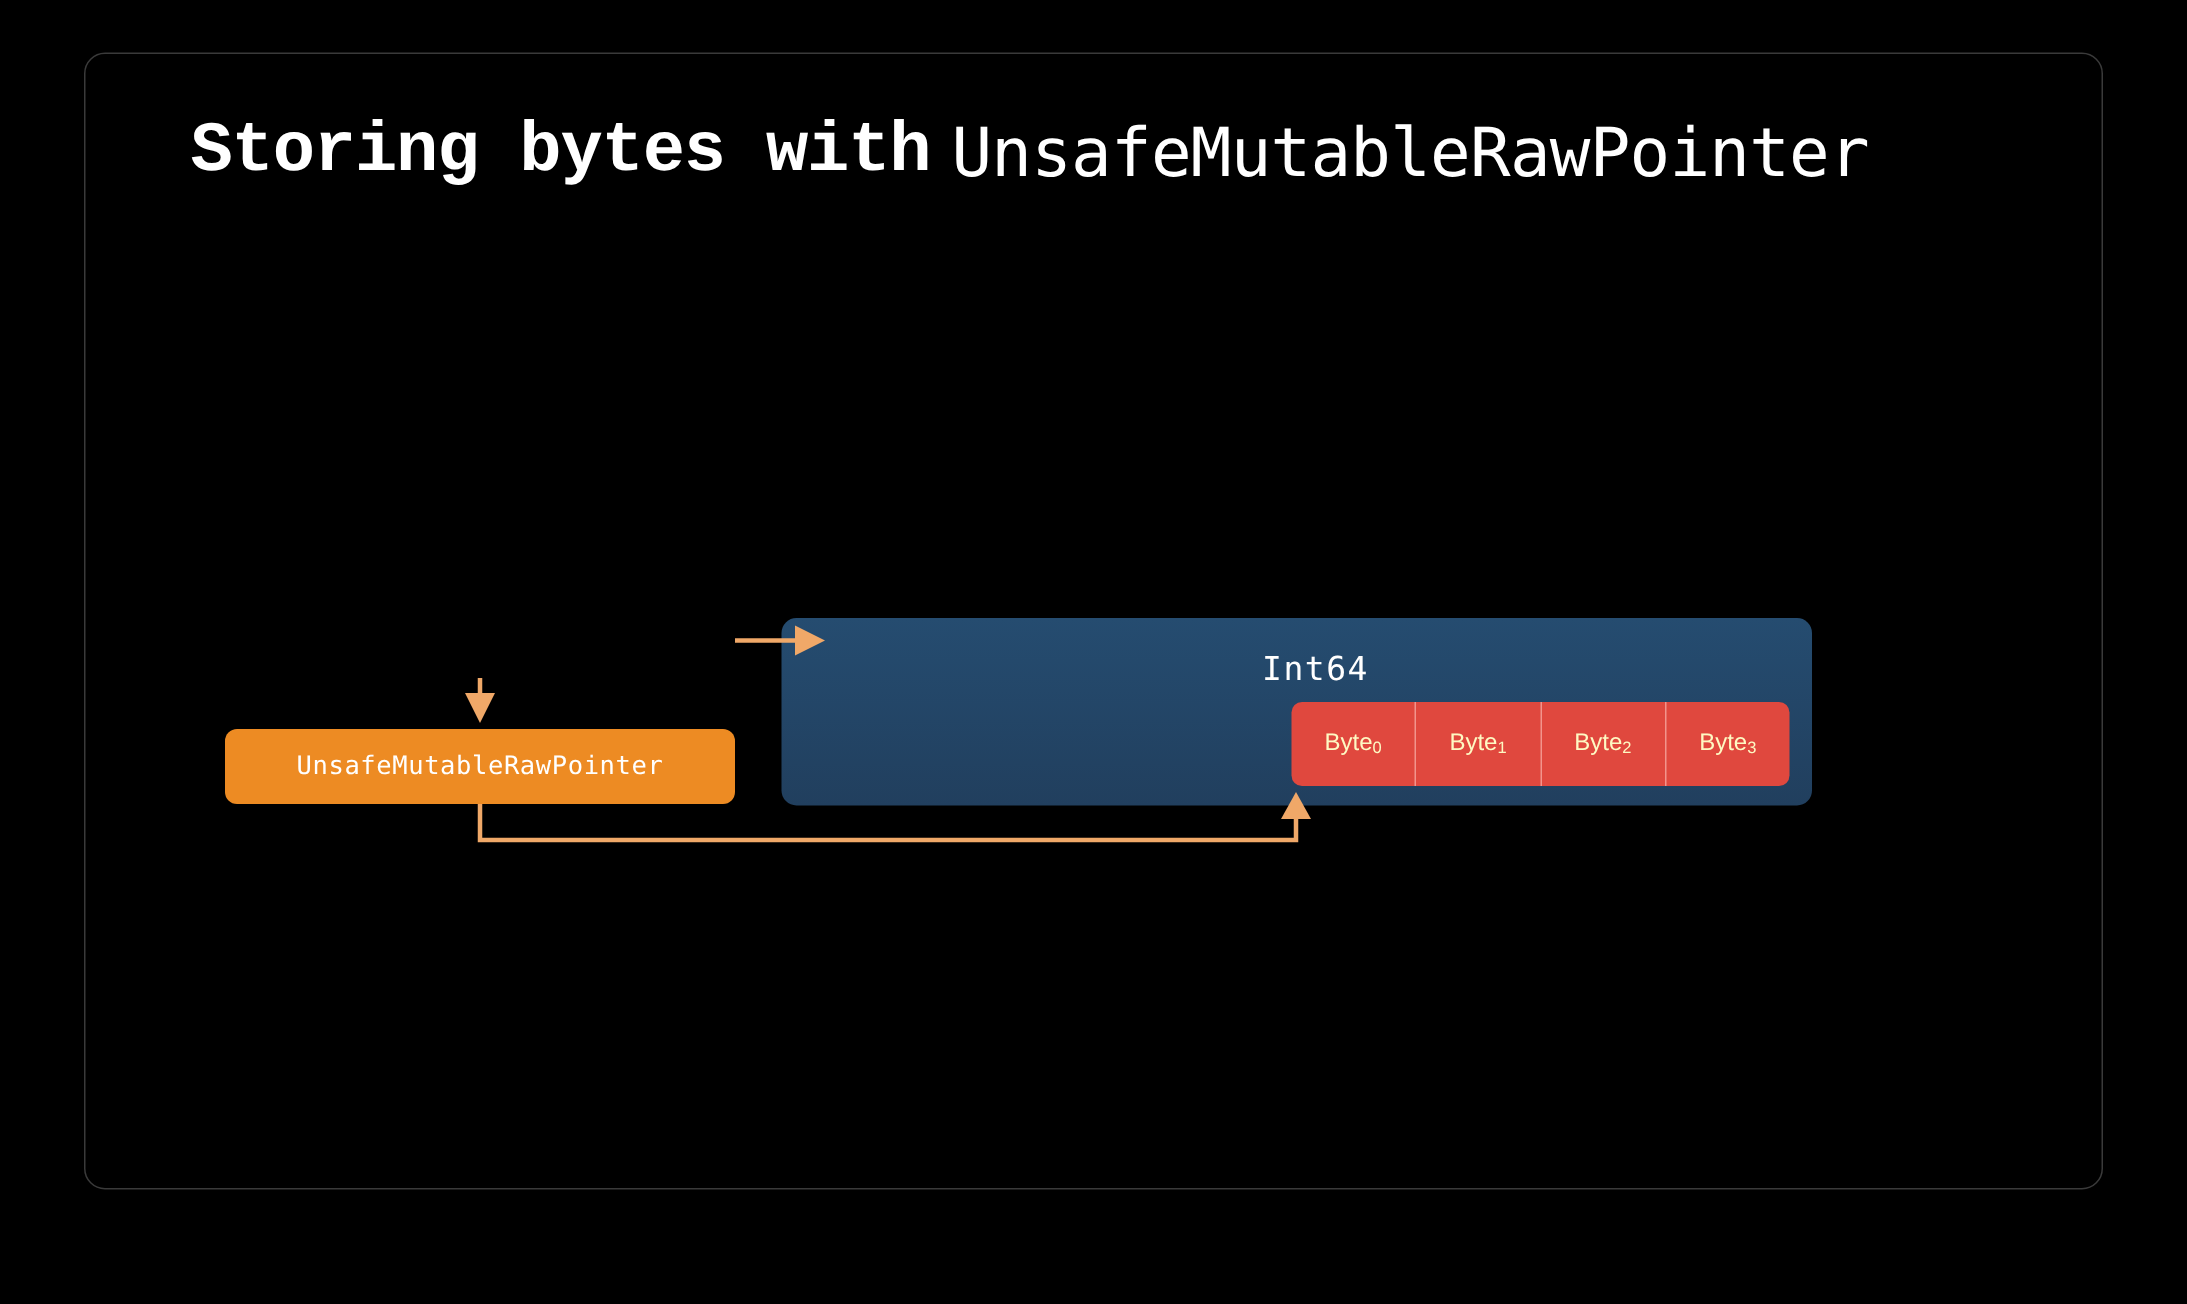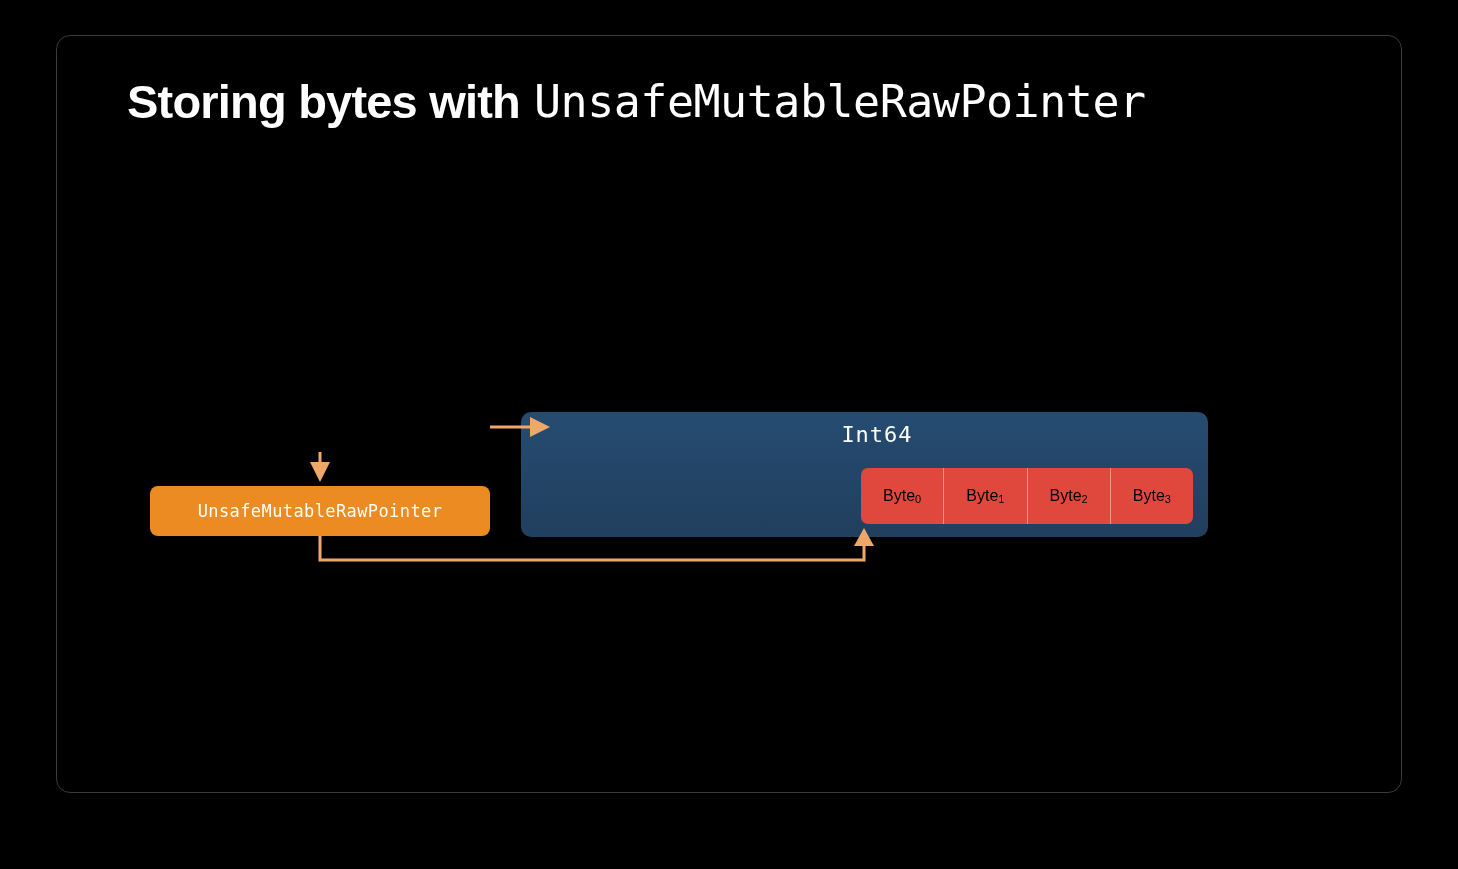--- a/index.html
+++ b/index.html
@@ -40,21 +40,21 @@
     position: absolute;
     left: 127px;
     top: 68px;
     height: 66px;
     display: flex;
     align-items: center;
     white-space: nowrap;
     color: #ffffff;
   }
   #title-prefix {
-    font-family: Liberation Sans, sans-serif;
+    font-family: Liberation Mono, monospace;
     font-weight: bold;
     font-size: 47px;
     letter-spacing: -0.8px;
   }
   #title-code {
     font-family: "DejaVu Sans Mono", monospace;
     font-weight: normal;
     font-size: 45px;
     letter-spacing: -0.5px;
     margin-left: 14px;
@@ -104,21 +104,21 @@
     width: 687px;
     height: 125px;
     background: linear-gradient(180deg, #254C70 0%, #213F5E 100%);
     border-radius: 10px;
     box-sizing: border-box;
   }
   #int64-label {
     position: absolute;
     left: 0;
     right: 0;
-    top: 10px;
+    top: 22px;
     text-align: center;
     color: #ffffff;
     font-family: "DejaVu Sans Mono", monospace;
     font-size: 22px;
     letter-spacing: 1px;
     padding-left: 25px;
   }
 
   
   #byte-strip {
@@ -130,21 +130,21 @@
     display: flex;
     background: #E0483E;
     border-radius: 7px;
     overflow: hidden;
   }
   .byte-cell {
     flex: 1 1 0;
     display: flex;
     align-items: center;
     justify-content: center;
-    color: #000000;
+    color: #fef9c3;
     font-family: "Liberation Sans", sans-serif;
     font-size: 16px;
     border-right: 1px solid #F2948C;
     box-sizing: border-box;
   }
   .byte-cell:last-child { border-right: none; }
   .byte-cell sub {
     font-size: 11px;
     vertical-align: baseline;
     position: relative;

